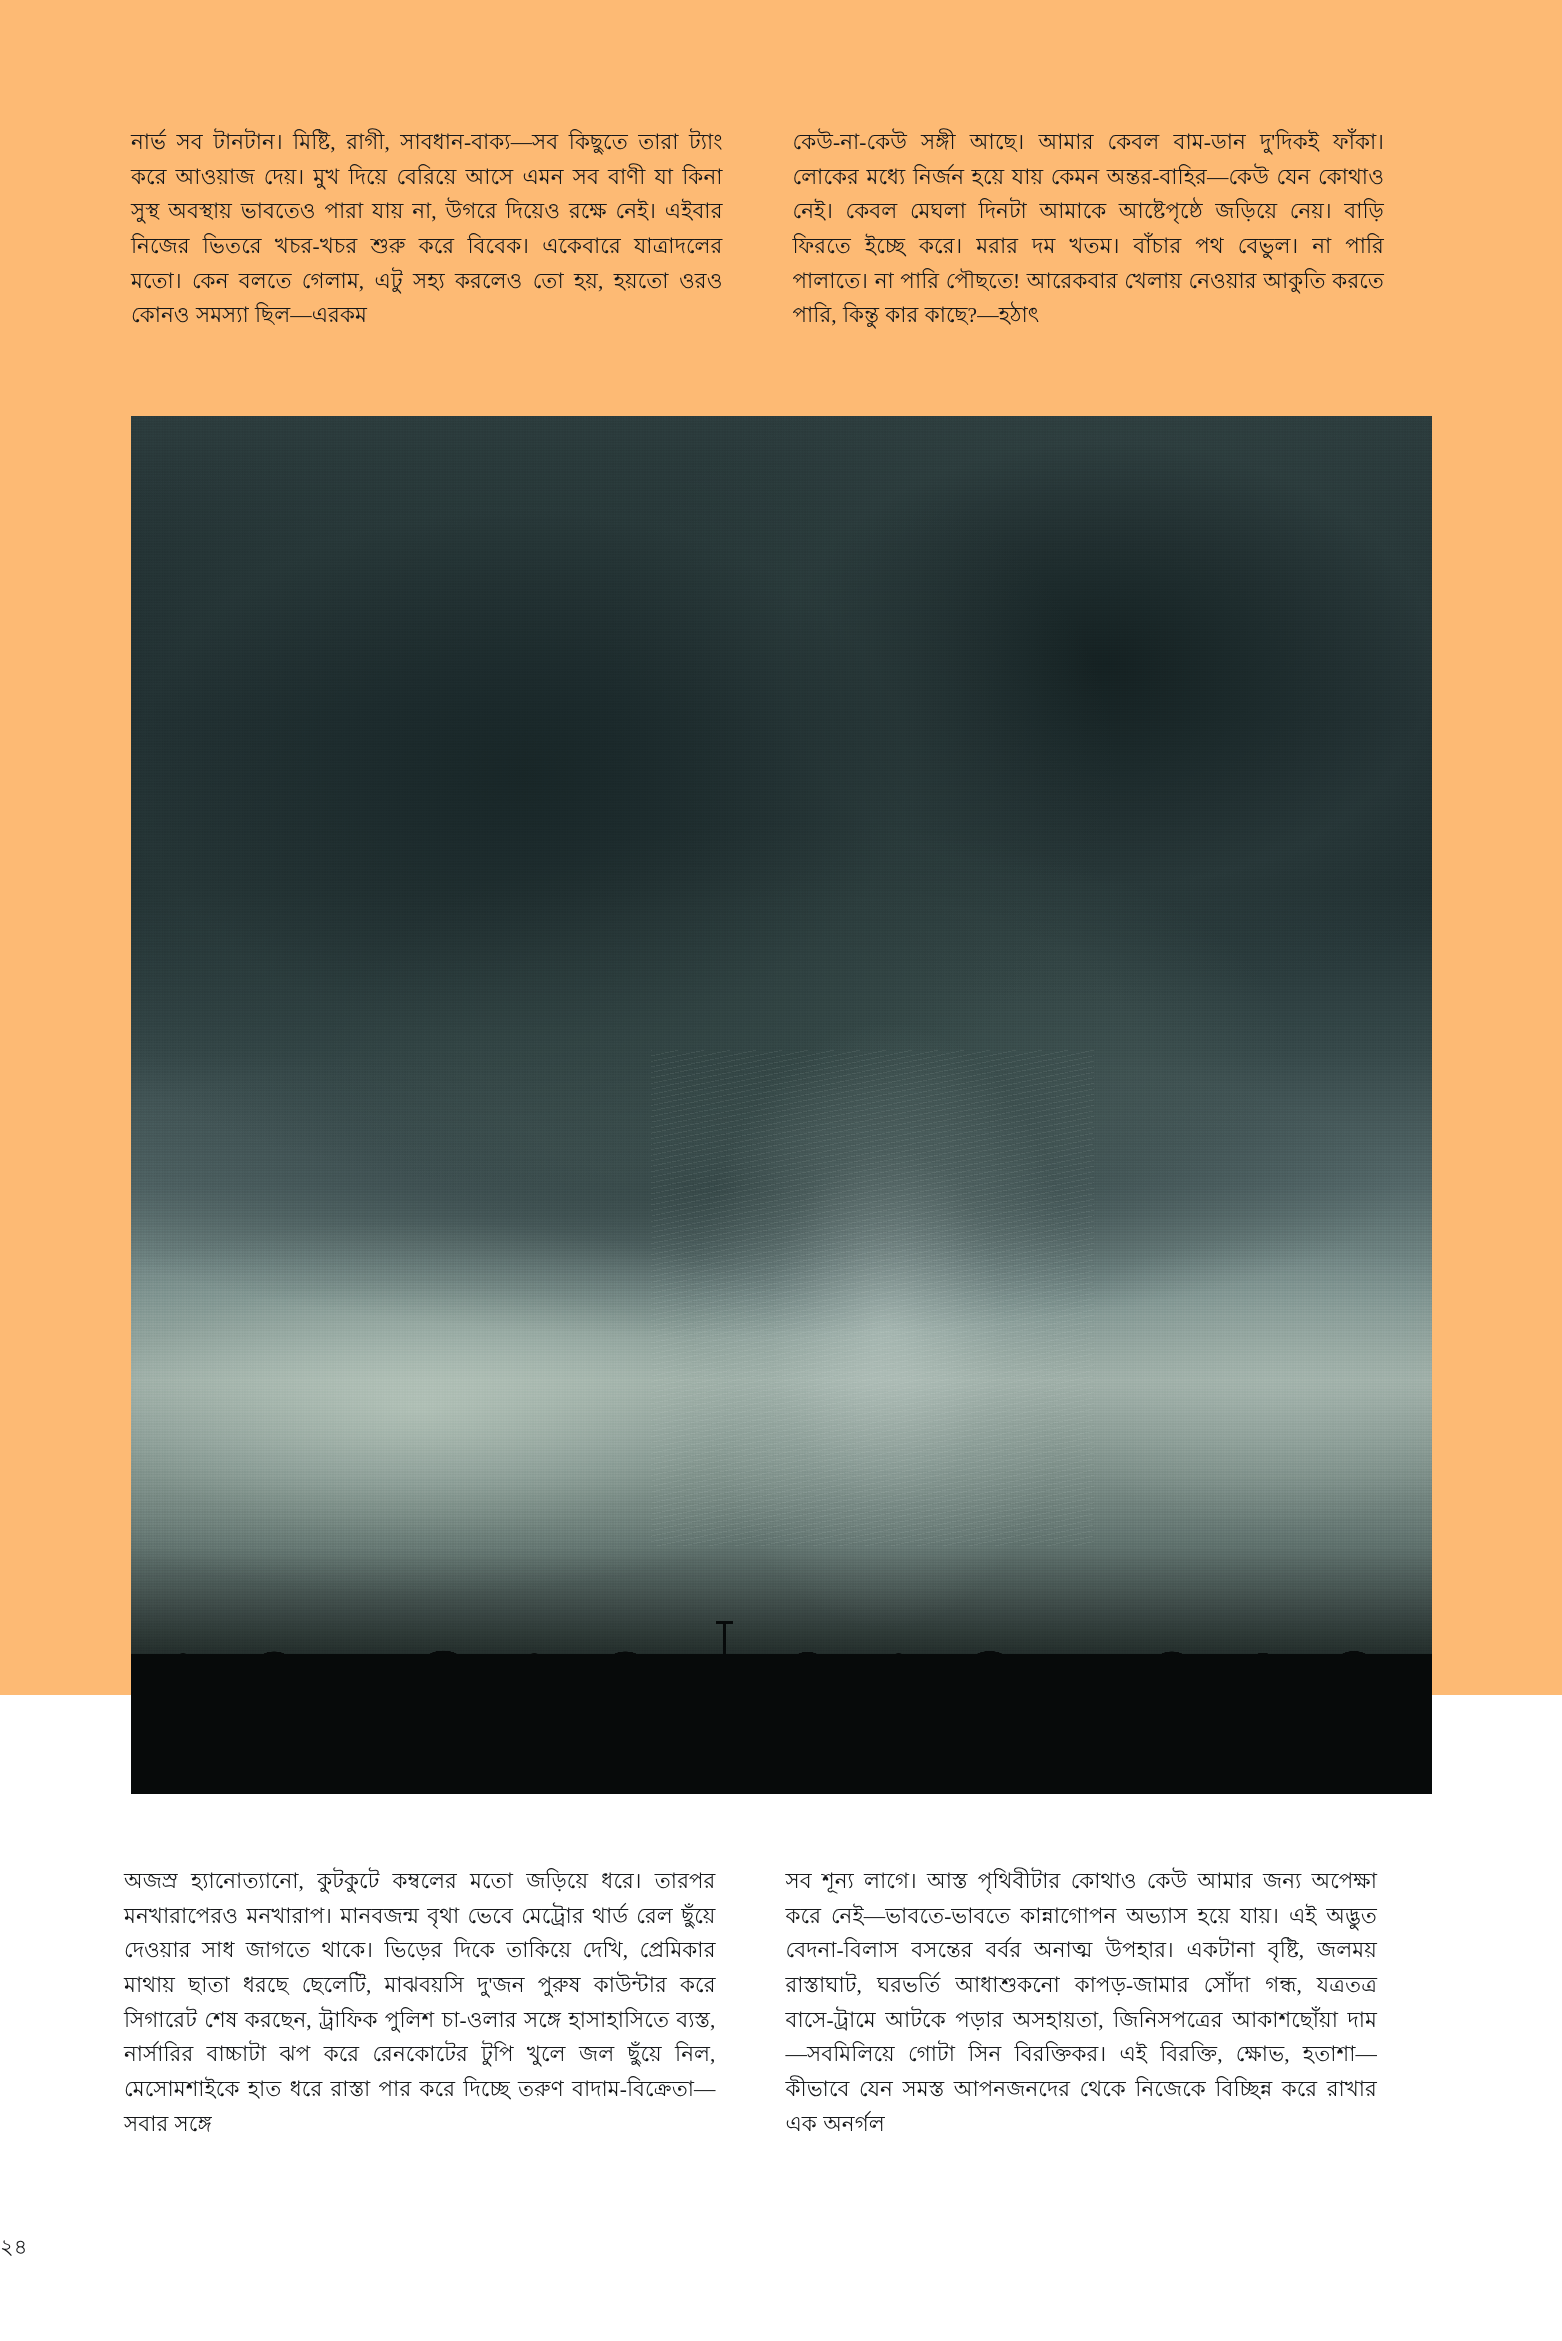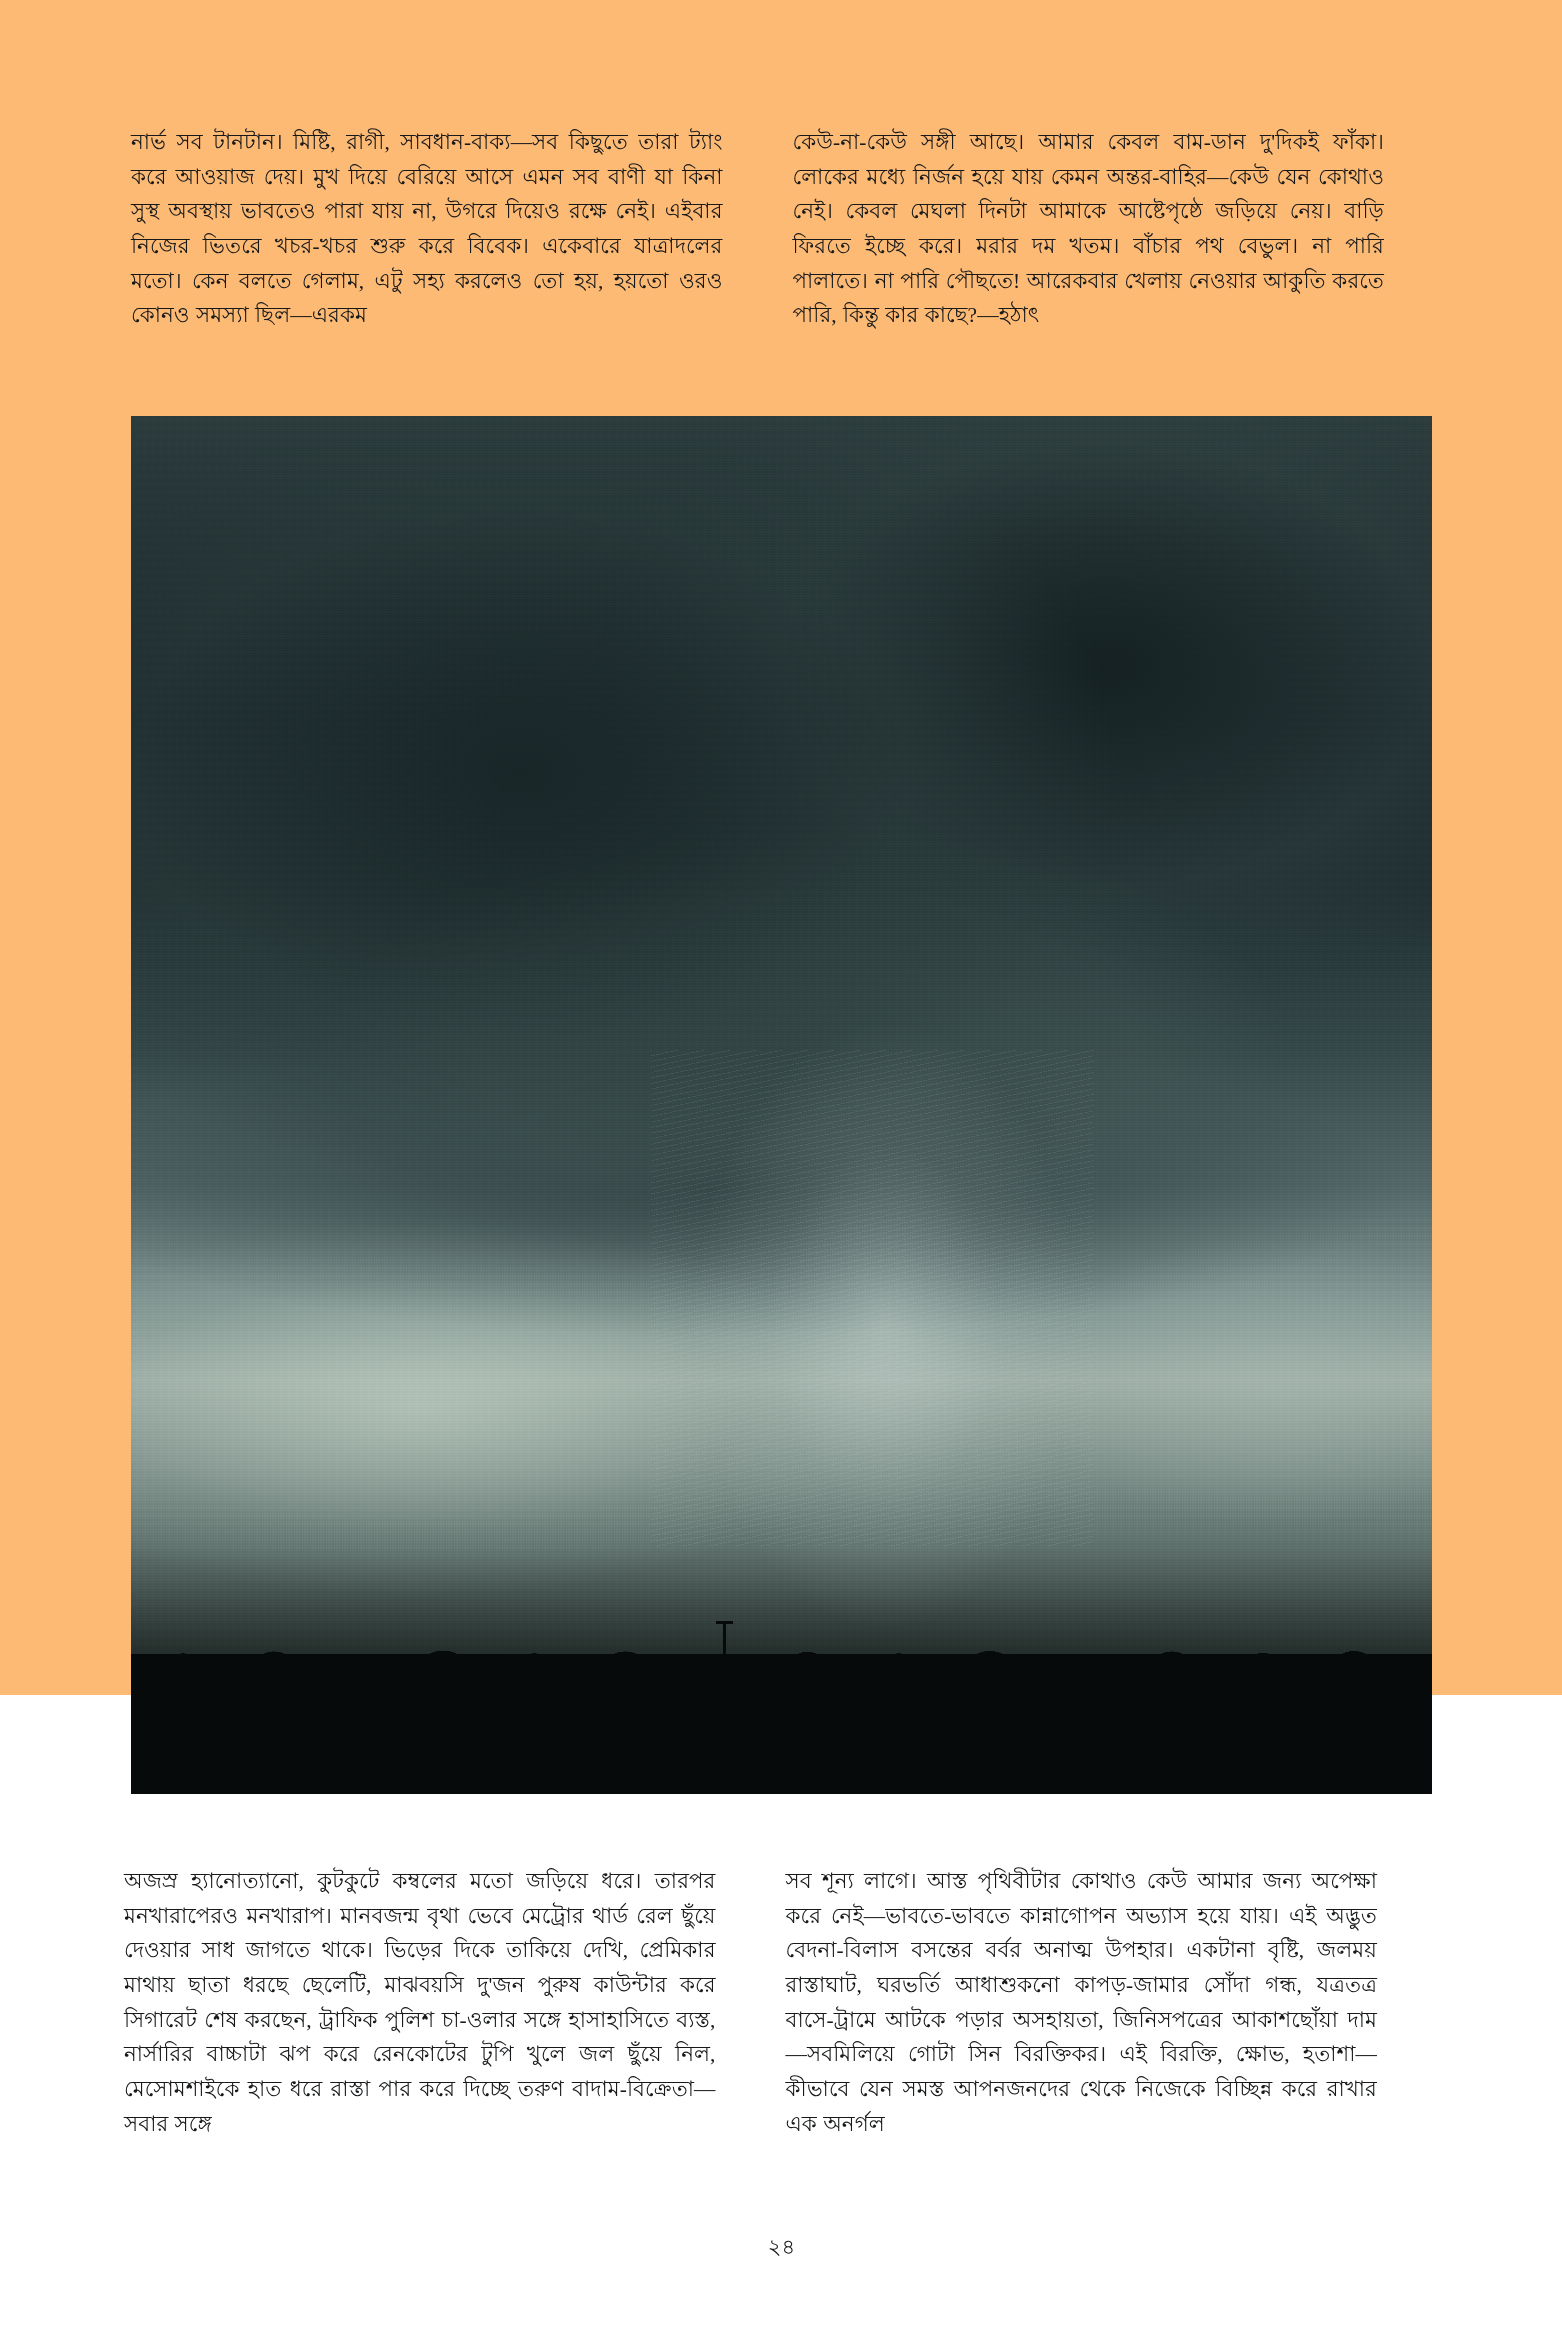--- a/index.html
+++ b/index.html
@@ -174,21 +174,20 @@
     height: 3.1px;
     background: #070a0a;
   }
 
   
   .page-number {
     position: absolute;
     left: 0;
     right: 0;
     top: 2231px;
-    text-align: center;
     font-size: 21px;
     color: #16181a;
   }
 </style>
 </head>
 <body>
 
 <div class="page">
 
   <div class="text-block" id="top-text">

